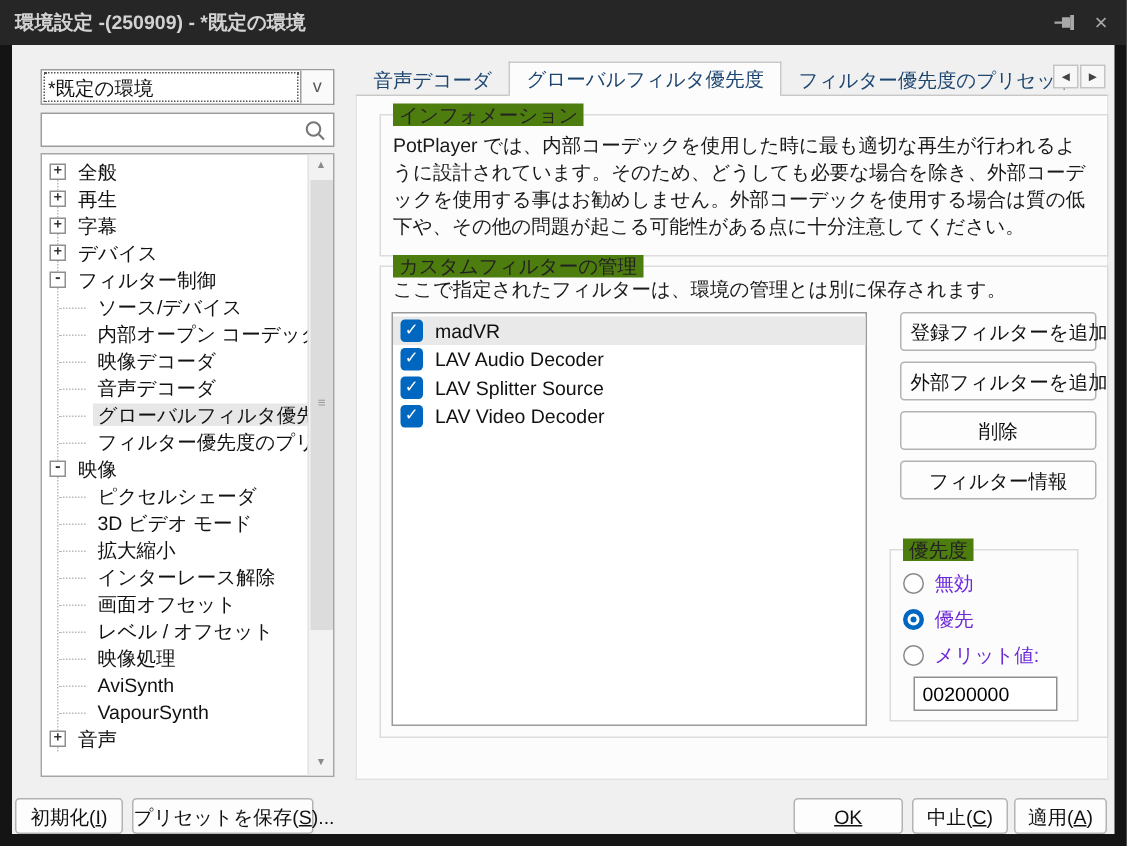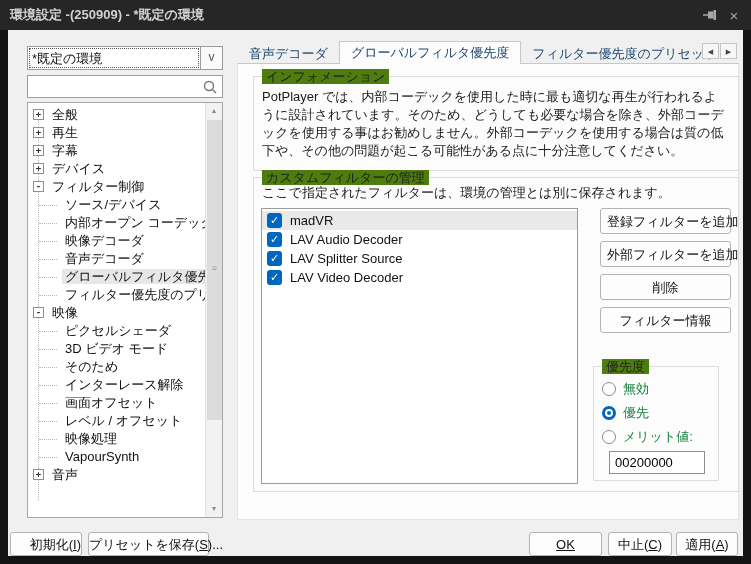--- a/index.html
+++ b/index.html
@@ -54,31 +54,31 @@
   .flist{position:absolute;left:7px;top:30px;width:317px;height:276px;background:#fff;border:1px solid #9a9a9a;padding-top:2px;}
   .frow{position:relative;height:19px;line-height:19px;font-size:13px;color:#111;}
   .frow.sel{background:#e9e9e9;}
   .cbx{position:absolute;left:5px;top:2px;width:15px;height:15px;background:#0067c0;border-radius:3px;color:#fff;font-size:11px;line-height:15px;text-align:center;}
   .fname{margin-left:28px;}
   .side-btns{position:absolute;left:334px;top:30px;width:131px;display:flex;flex-direction:column;gap:7px;margin-left:12px;}
   .btn{background:#fdfdfd;border:1px solid #b3b3b3;border-radius:3px;font-size:13px;color:#111;height:26px;line-height:24px;text-align:center;white-space:nowrap;cursor:default;}
   .updown{display:flex;gap:9px;}
   .updown .btn{width:61px;height:24px;line-height:22px;}
   .gb-priority{left:339px;top:188px;width:126px;height:115px;}
-  .radio-row{position:relative;height:24px;margin-left:8px;font-size:13px;line-height:24px;color:#15803d;}
+  .radio-row{position:relative;height:24px;margin-left:8px;font-size:13px;line-height:24px;color:#6d28d9;}
   .radio-row:first-of-type{margin-top:10px;}
   .rdo{position:absolute;left:0;top:5px;width:14px;height:14px;border:1px solid #8a8a8a;border-radius:50%;background:#fff;}
   .radio-row.sel .rdo{border:3px solid #0067c0;}
   .radio-row.sel .rdo::after{content:"";position:absolute;left:2px;top:2px;width:4px;height:4px;border-radius:50%;background:#0067c0;}
   .rlabel{margin-left:21px;}
   .merit-input{position:absolute;left:15px;top:84px;width:96px;height:23px;border:1px solid #8f8f8f;font-size:13px;padding:0 5px;outline:none;}
   
   .fbtn{position:absolute;top:502px;height:24px;padding:0;}
   .fbtn .key{text-decoration:underline;}
-  #btn-reset{left:2px;width:72px;text-align:right;}
+  #btn-reset{left:2px;width:72px;}
   #btn-save{left:80px;width:121px;}
   #btn-ok{left:521px;width:73px;}
   #btn-cancel{left:600px;width:64px;}
   #btn-apply{left:668px;width:62px;}
 </style>
 </head>
 <body>
 
 <div class="window">
 
@@ -120,25 +120,26 @@
           <div class="trow root"><span class="expander">-</span><span class="tlabel">フィルター制御</span></div>
           <div class="trow child"><span class="tlabel">ソース/デバイス</span></div>
           <div class="trow child"><span class="tlabel">内部オープン コーデック</span></div>
           <div class="trow child"><span class="tlabel">映像デコーダ</span></div>
           <div class="trow child"><span class="tlabel">音声デコーダ</span></div>
           <div class="trow child sel"><span class="tlabel">グローバルフィルタ優先度</span></div>
           <div class="trow child"><span class="tlabel">フィルター優先度のプリセット</span></div>
           <div class="trow root"><span class="expander">-</span><span class="tlabel">映像</span></div>
           <div class="trow child"><span class="tlabel">ピクセルシェーダ</span></div>
           <div class="trow child"><span class="tlabel">3D ビデオ モード</span></div>
-          <div class="trow child"><span class="tlabel">そのため</span></div>
+          <div class="trow child"><span class="tlabel">拡大縮小</span></div>
           <div class="trow child"><span class="tlabel">インターレース解除</span></div>
           <div class="trow child"><span class="tlabel">画面オフセット</span></div>
           <div class="trow child"><span class="tlabel">レベル / オフセット</span></div>
           <div class="trow child"><span class="tlabel">映像処理</span></div>
+          <div class="trow child"><span class="tlabel">AviSynth</span></div>
           <div class="trow child"><span class="tlabel">VapourSynth</span></div>
           <div class="trow root"><span class="expander">+</span><span class="tlabel">音声</span></div>
         </div>
       <div class="tscroll">
         <div class="tarrow up">▲</div>
         <div class="tthumb">
           <span class="grip">≡</span>
         </div>
         <div class="tarrow down">▼</div>
       </div>

